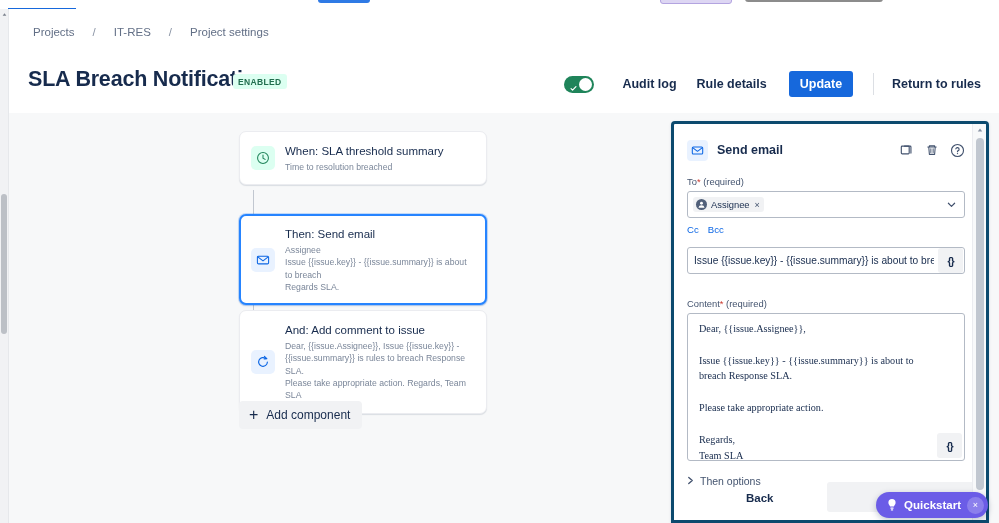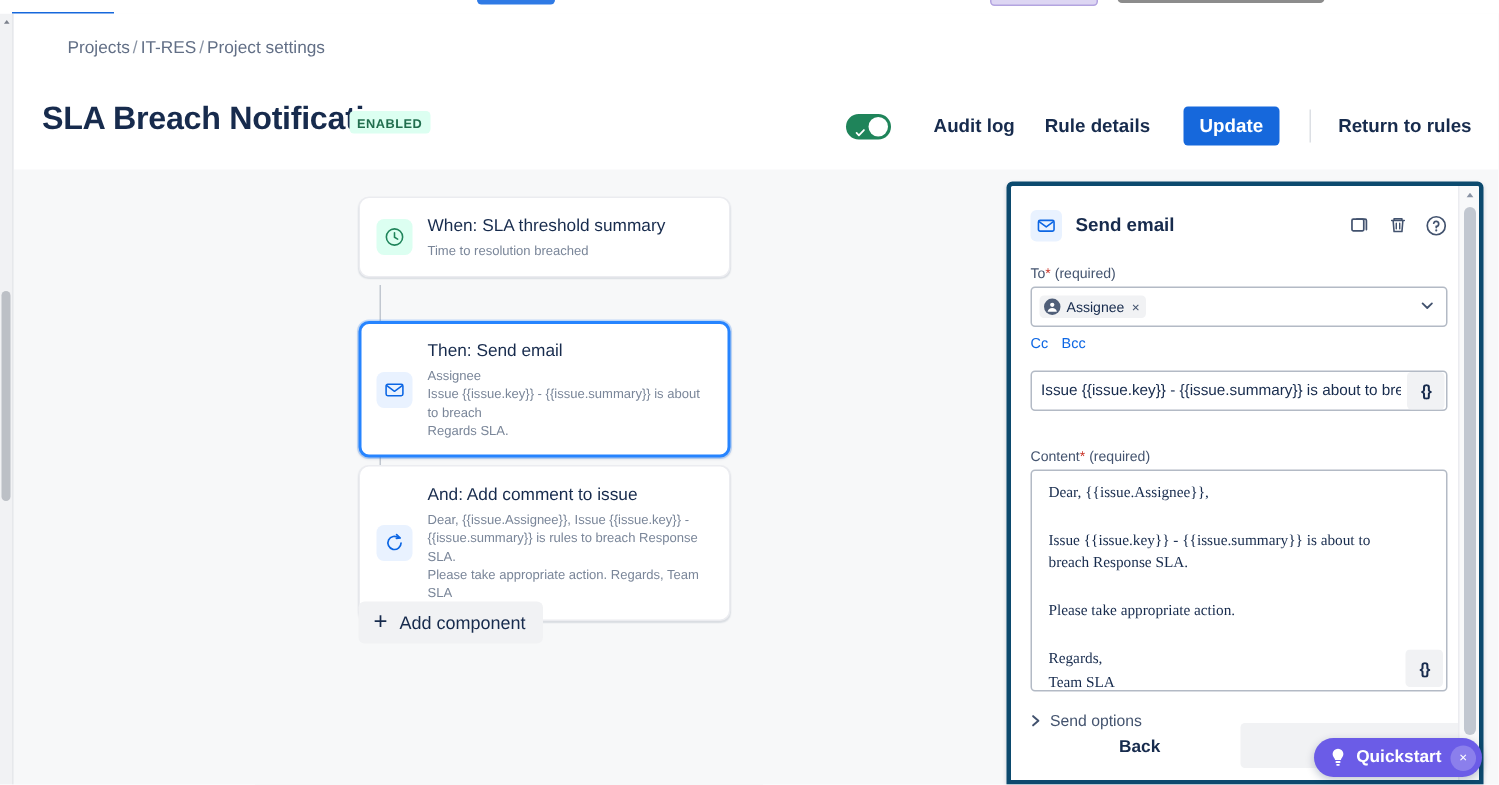--- a/index.html
+++ b/index.html
@@ -45,22 +45,22 @@
   }
 
   
   #content-shell {
     position: absolute; left: 9px; top: 0; right: 0; height: 514px;
     background: #ffffff;
   }
 
   
   #breadcrumb {
-    position: absolute; left: 36px; top: 17px;
-    display: flex; align-items: flex-end; gap: 2px;
+    position: absolute; left: 24px; top: 17px;
+    display: flex; align-items: flex-end; gap: 18px;
     font-size: 11.5px; color: #626f86;
   }
   #breadcrumb .crumb { cursor: pointer; }
   #breadcrumb .sep { color: #8993a4; }
 
   
   #title-row {
     position: absolute; left: 19px; top: 58px; right: 20px; height: 34px;
   }
   #page-title {
@@ -529,21 +529,21 @@
             <button class="smart-btn">{}</button>
           </div>
         </div>
 
         <button id="more-options">
           <span class="chev">
             <svg width="7" height="9" viewBox="0 0 8 10">
               <path d="M2 1.5 L6 5 L2 8.5" stroke="#42526e" stroke-width="1.5" fill="none" stroke-linecap="round" stroke-linejoin="round"></path>
             </svg>
           </span>
-          <span class="label">Send options</span>
+          <span class="label">Then options</span>
         </button>
 
       </div>
 
       <div id="panel-footer">
         <button id="back-button">Back</button>
         <button id="next-button">Next</button>
       </div>
 
       <div id="panel-sb">

